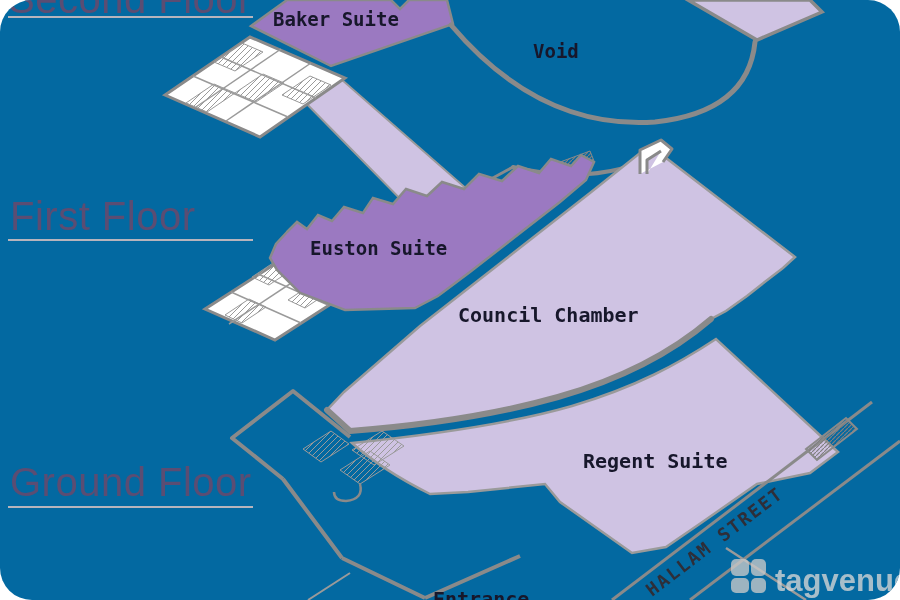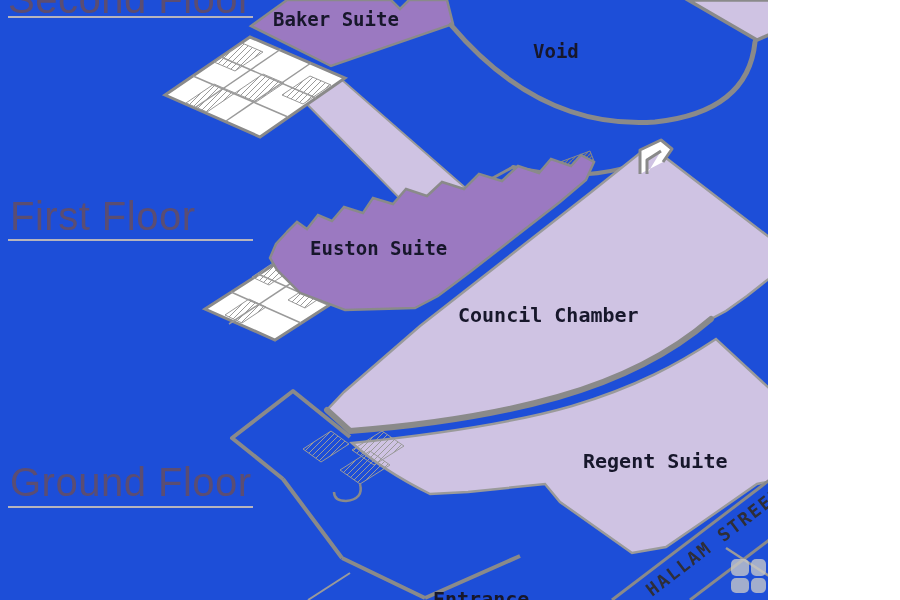--- a/index.html
+++ b/index.html
@@ -1,17 +1,17 @@
 <!DOCTYPE html>
 <html><head>
 <meta charset="utf-8">
 <style>
   html,body{margin:0;padding:0;background:#ffffff;}
-  #stage{position:relative;width:768px;height:600px;overflow:hidden;background:#1d4ed8;
-         font-family:"Liberation Sans", sans-serif;}
+  #stage{position:relative;width:900px;height:600px;overflow:hidden;background:#0369a1;
+         font-family:"Liberation Sans", sans-serif;border-radius:32px;}
   svg{position:absolute;left:0;top:0;}
   .floor-heading{font-family:"Liberation Sans", sans-serif;font-size:40px;font-weight:500;
                  fill:#5b4d73;letter-spacing:0.5px;}
   .room-label{font-family:"DejaVu Sans Mono", monospace;font-size:19px;font-weight:700;fill:#17172b;}
   .room-label-sm{font-family:"DejaVu Sans Mono", monospace;font-size:20px;font-weight:700;fill:#17172b;}
   .street-label{font-family:"DejaVu Sans Mono", monospace;font-size:18px;font-weight:700;
                 fill:#2e2e38;letter-spacing:2px;}
   .room-mid{fill:#9b79c1;}
   .room-light{fill:#cfc3e3;}
   .stairs{fill:#ffffff;}

